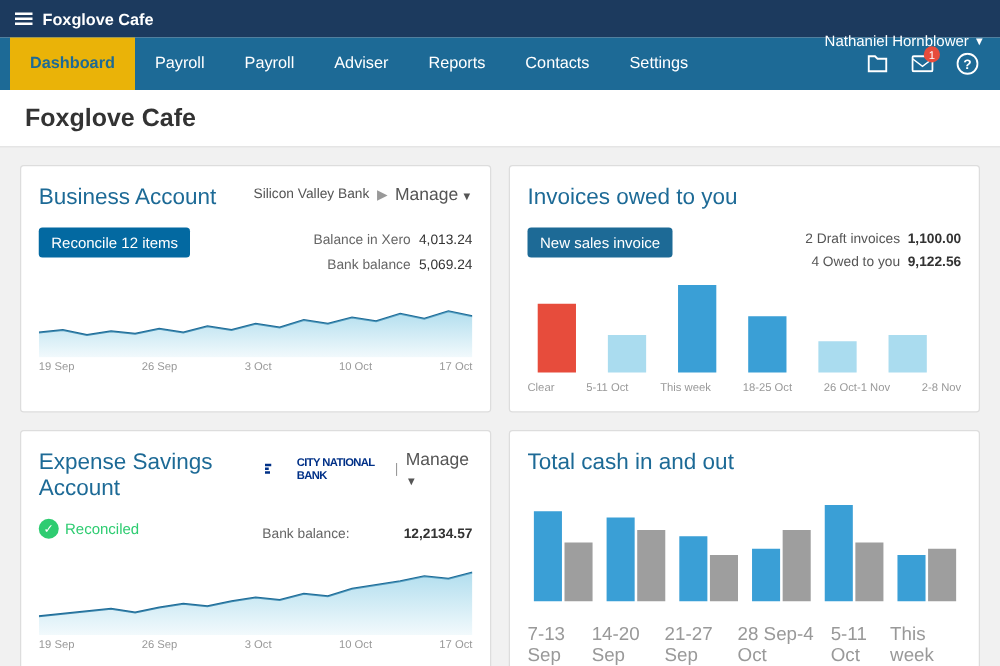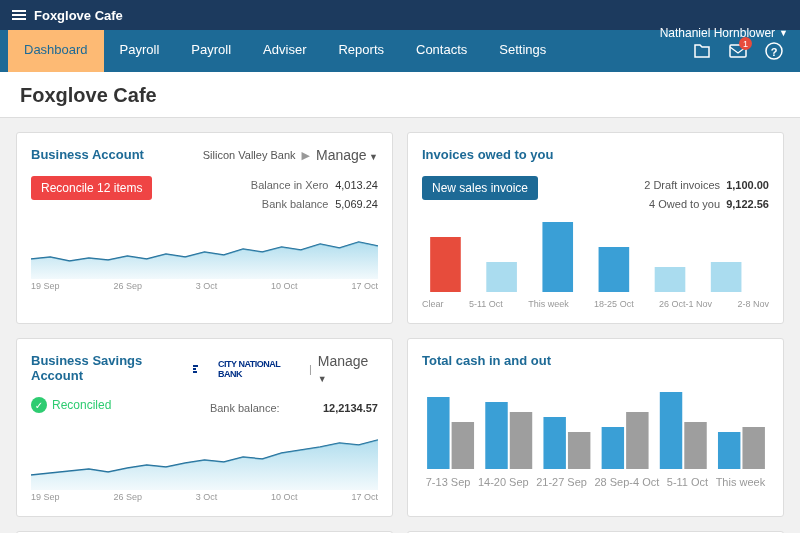--- a/index.html
+++ b/index.html
@@ -36,23 +36,23 @@
       display: flex;
       align-items: center;
       padding: 0 16px;
       color: white;
       font-size: 13px;
       cursor: pointer;
       text-decoration: none;
       border-bottom: 3px solid transparent;
     }
     .nav-item.active {
-      background: #fdba74;
+      background: #eab308;
       color: #1d6a96;
-      font-weight: normal;
+      font-weight: bold;
     }
     .nav-right { display: flex; align-items: center; gap: 8px; padding-right: 4px; }
     .nav-icon-btn {
       display: flex; align-items: center; justify-content: center;
       width: 28px; height: 28px;
       color: white; cursor: pointer; font-size: 14px; position: relative;
     }
     .badge {
       position: absolute; top: 0; right: 0;
       background: #e74c3c; color: white; font-size: 9px;
@@ -76,32 +76,32 @@
       gap: 14px;
     }
 
     
     .card {
       background: white;
       border: 1px solid #ddd;
       border-radius: 3px;
       padding: 14px;
     }
-    .card-title { color: #1d6a96; font-size: 13px; font-weight: bold; margin-bottom: 8px; }
+    .card-title { color: #1d6a96; font-size: 18px; font-weight: normal; margin-bottom: 8px; }
     .card-header { display: flex; justify-content: space-between; align-items: flex-start; margin-bottom: 6px; }
     .card-header-right { display: flex; align-items: center; gap: 6px; font-size: 11px; color: #555; }
 
     
     .bank-name { font-size: 11px; color: #555; }
     .manage-link { font-size: 14px; color: #555; cursor: pointer; }
     .manage-link::after { content: ' ▼'; font-size: 9px; }
 
     
     .reconcile-btn {
-      background: #ef4444;
+      background: #0369a1;
       color: white;
       border: none;
       padding: 5px 10px;
       border-radius: 3px;
       font-size: 12px;
       cursor: pointer;
       margin-bottom: 6px;
     }
 
     
@@ -132,21 +132,21 @@
       margin-bottom: 8px;
     }
     .invoice-stats { text-align: right; font-size: 11px; color: #555; line-height: 1.7; }
     .invoice-amount { font-weight: bold; color: #333; }
     .invoice-row { display: flex; justify-content: space-between; align-items: flex-start; }
 
     .bar-chart-area { height: 80px; margin-top: 4px; }
 
     
     .cash-chart-area { height: 90px; margin-top: 4px; }
-    .cash-chart-labels { display: flex; justify-content: space-around; font-size: 11px; color: #999; margin-top: 4px; }
+    .cash-chart-labels { display: flex; justify-content: space-around; font-size: 15px; color: #999; margin-top: 15px; }
 
     .clearfix::after { content: ''; display: table; clear: both; }
 
     
     .cnb-logo { font-size: 10px; font-weight: bold; color: #003087; letter-spacing: -0.5px; display: flex; align-items: center; gap: 20px; }
     .cnb-lines { display: flex; flex-direction: column; gap: 1px; }
     .cnb-line { width: 3px; height: 2px; background: #003087; }
     .cnb-line:nth-child(1) { width: 5px; }
     .cnb-line:nth-child(3) { width: 4px; }
   </style>
@@ -282,21 +282,21 @@
         <span>5-11 Oct</span>
         <span>This week</span>
         <span>18-25 Oct</span>
         <span>26 Oct-1 Nov</span>
         <span>2-8 Nov</span>
       </div>
     </div>
 
     <div class="card">
       <div class="card-header">
-        <div class="card-title">Business Savings Account</div>
+        <div class="card-title">Expense Savings Account</div>
         <div class="card-header-right">
           <div class="cnb-logo">
             <div class="cnb-lines">
               <div class="cnb-line"></div>
               <div class="cnb-line"></div>
               <div class="cnb-line"></div>
             </div>
             <span style="font-size:9px; font-weight:bold; color:#003087;">CITY NATIONAL BANK</span>
           </div>
           <span style="color:#999; font-size:11px;">|</span>

